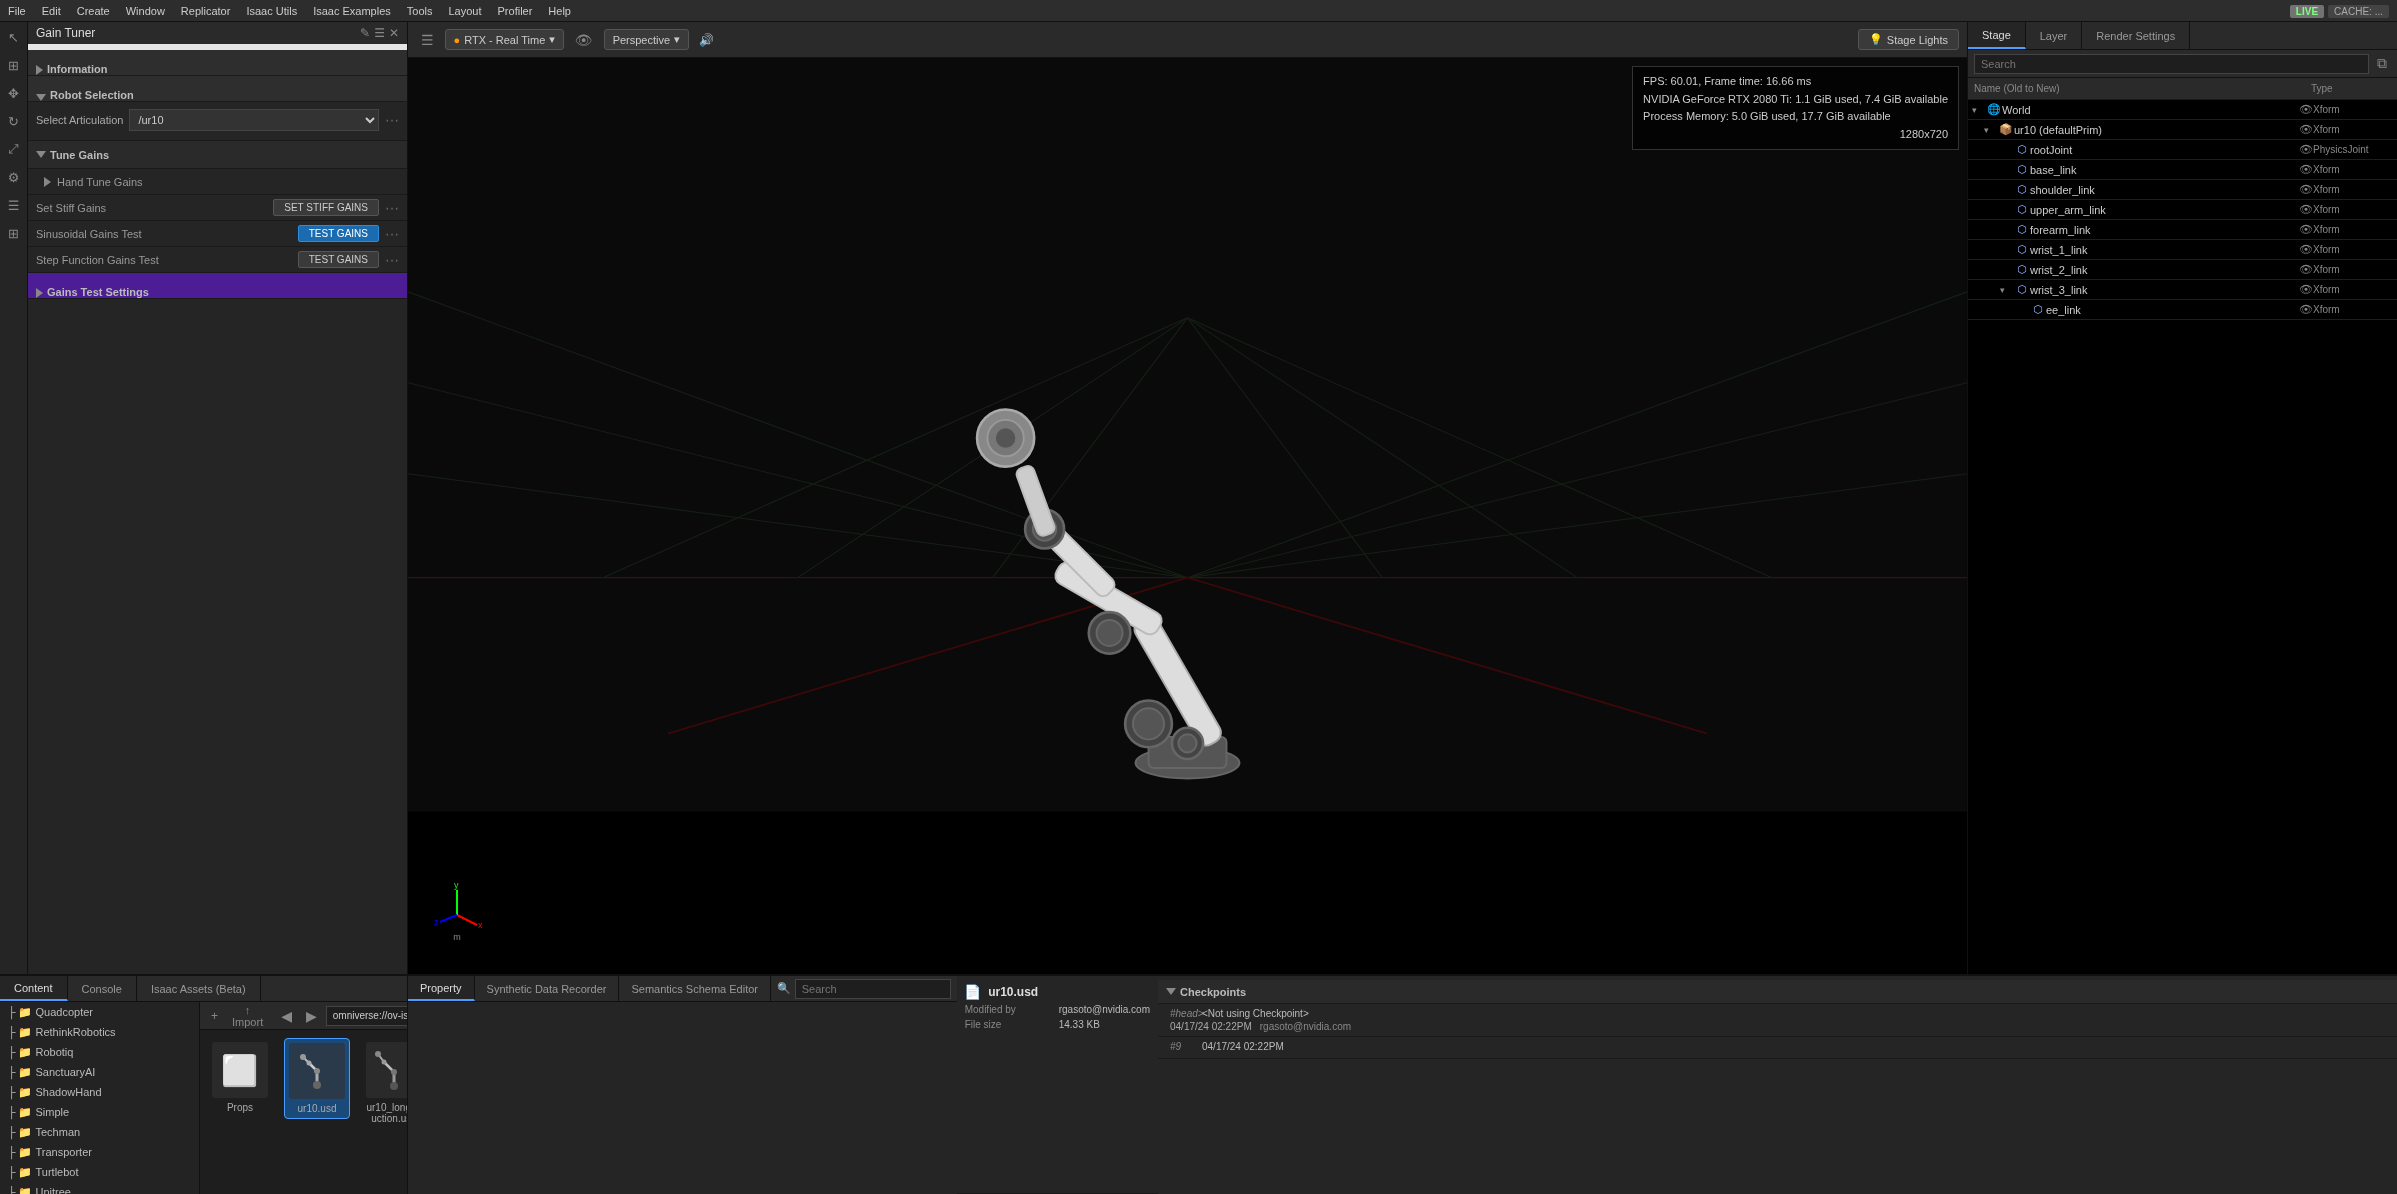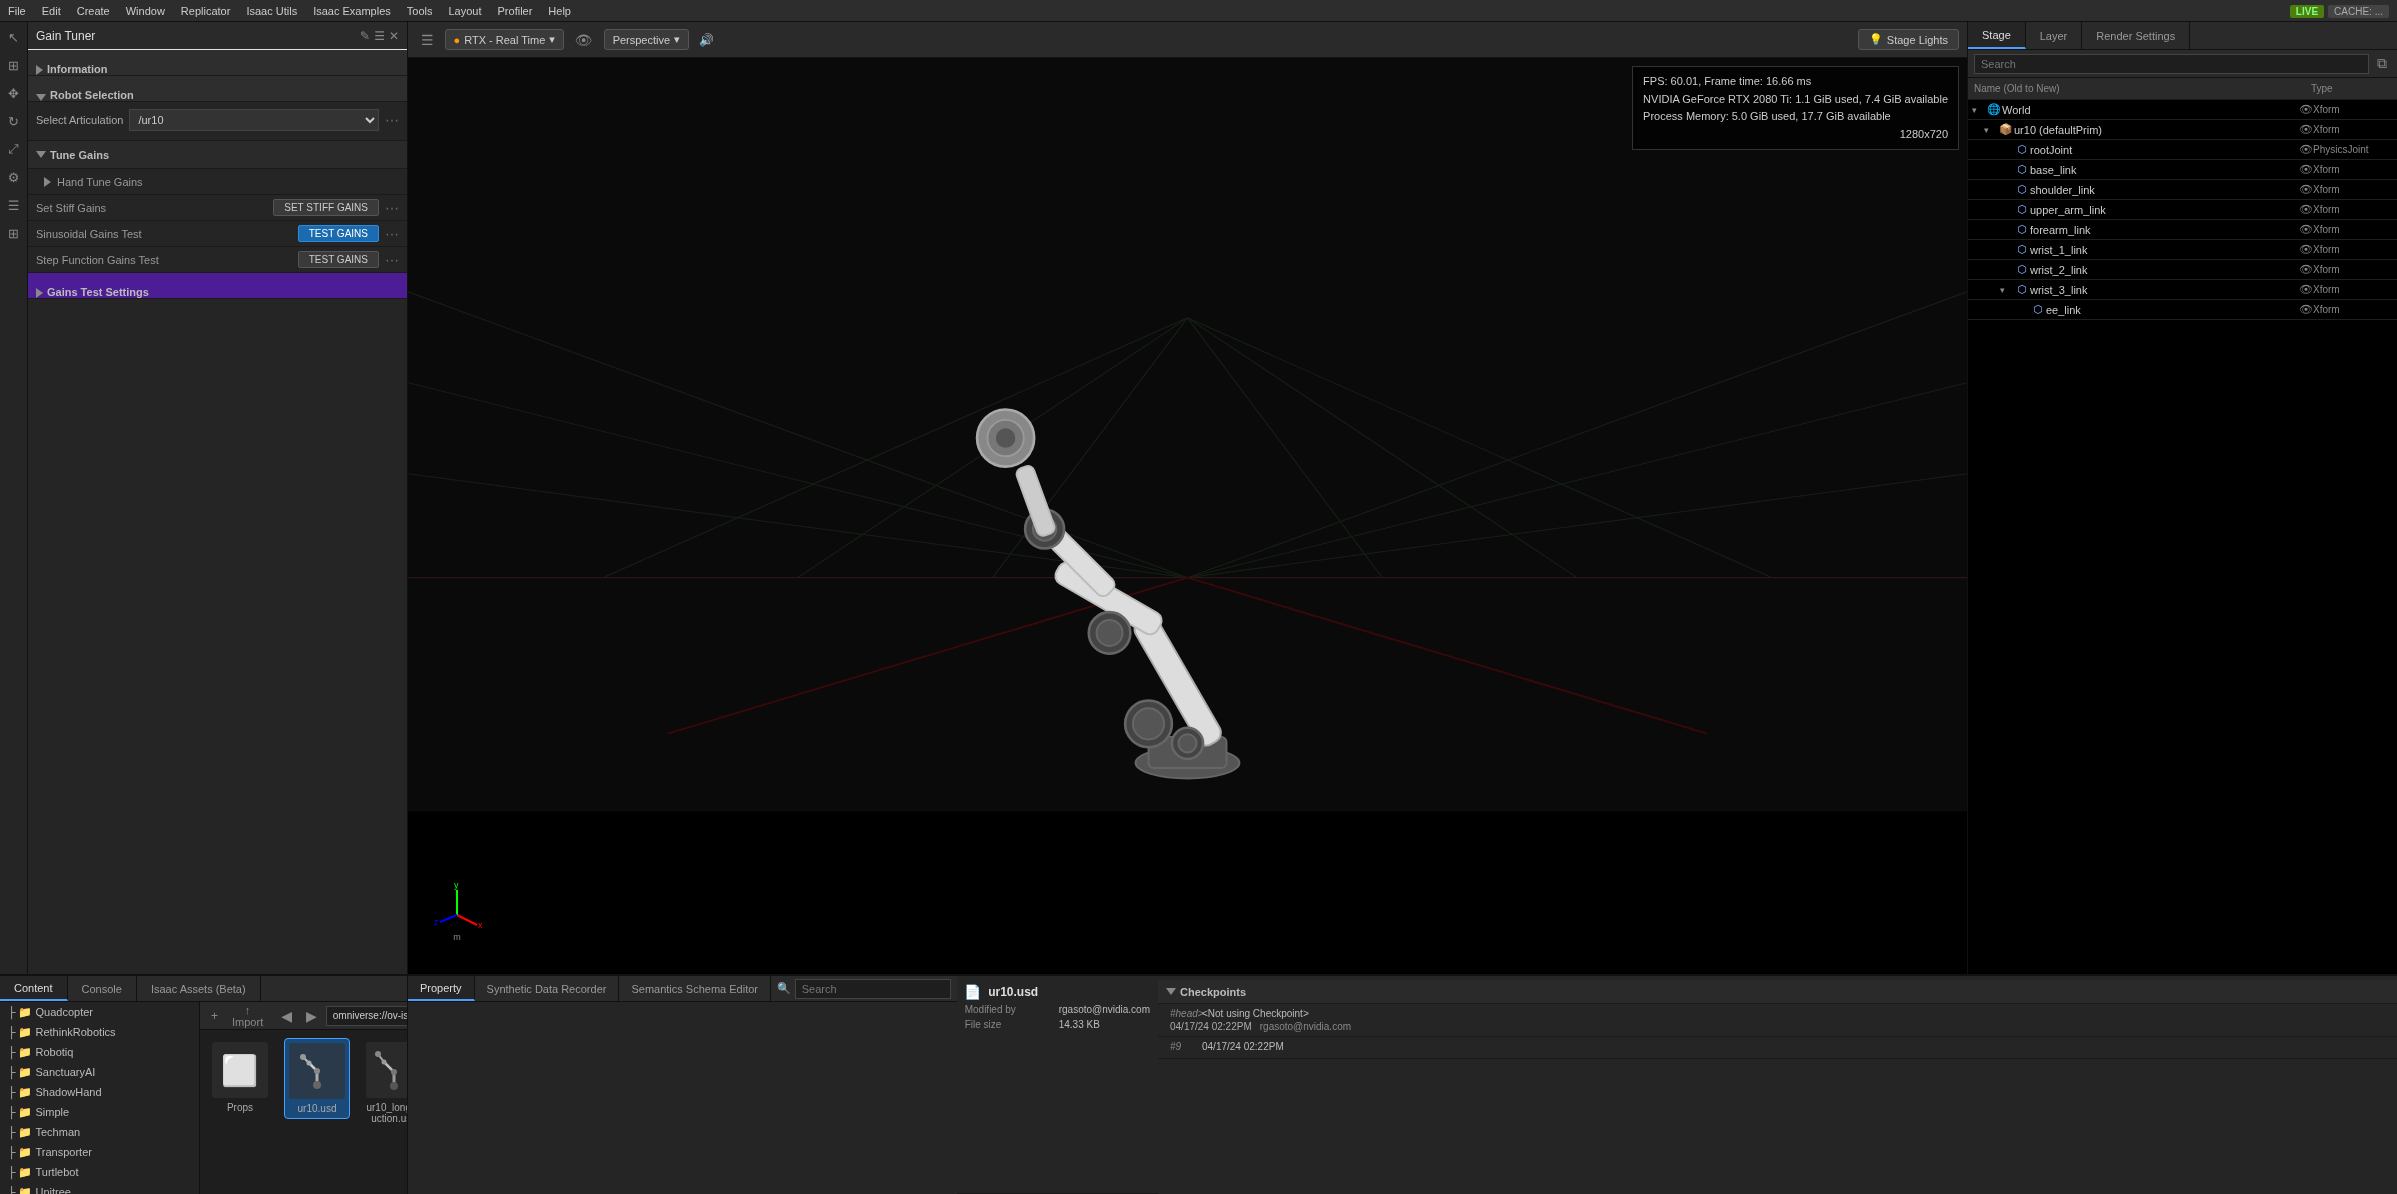--- a/index.html
+++ b/index.html
@@ -32,21 +32,21 @@
       position: absolute;
       top: 0;
       right: 0;
       height: 22px;
       display: flex;
       align-items: center;
       gap: 4px;
       padding-right: 8px;
     }
     .badge-live {
-      background: #4d7c0f;
+      background: #737373;
       color: #7fff7f;
       padding: 1px 6px;
       font-size: 10px;
       font-weight: bold;
       border-radius: 2px;
     }
     .badge-cache {
       background: #444;
       color: #aaa;
       padding: 1px 6px;
@@ -99,21 +99,21 @@
       display: flex;
       flex-direction: column;
       flex-shrink: 0;
     }
     .panel-title-bar {
       height: 28px;
       background: #2a2a2a;
       display: flex;
       align-items: center;
       padding: 0 8px;
-      border-bottom: 1px solid #e5e5e5;
+      border-bottom: 6px solid #e5e5e5;
       font-size: 12px;
       font-weight: 500;
       color: #ddd;
       gap: 6px;
     }
     .panel-title-bar .panel-title-icons {
       margin-left: auto;
       display: flex;
       gap: 4px;
       color: #888;

